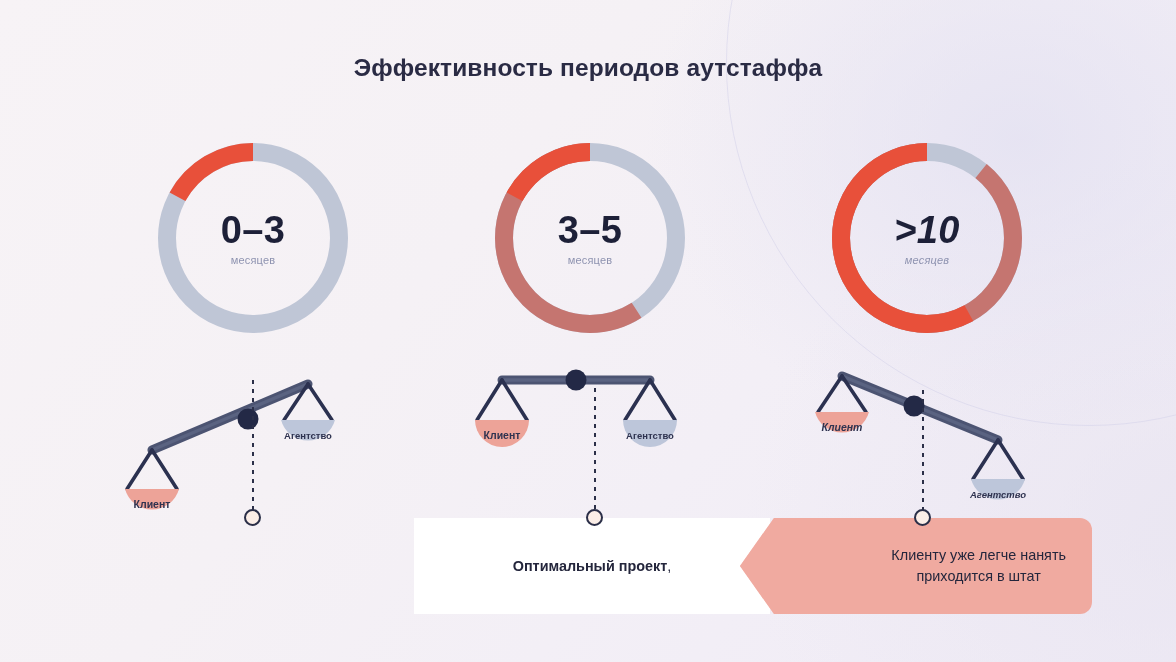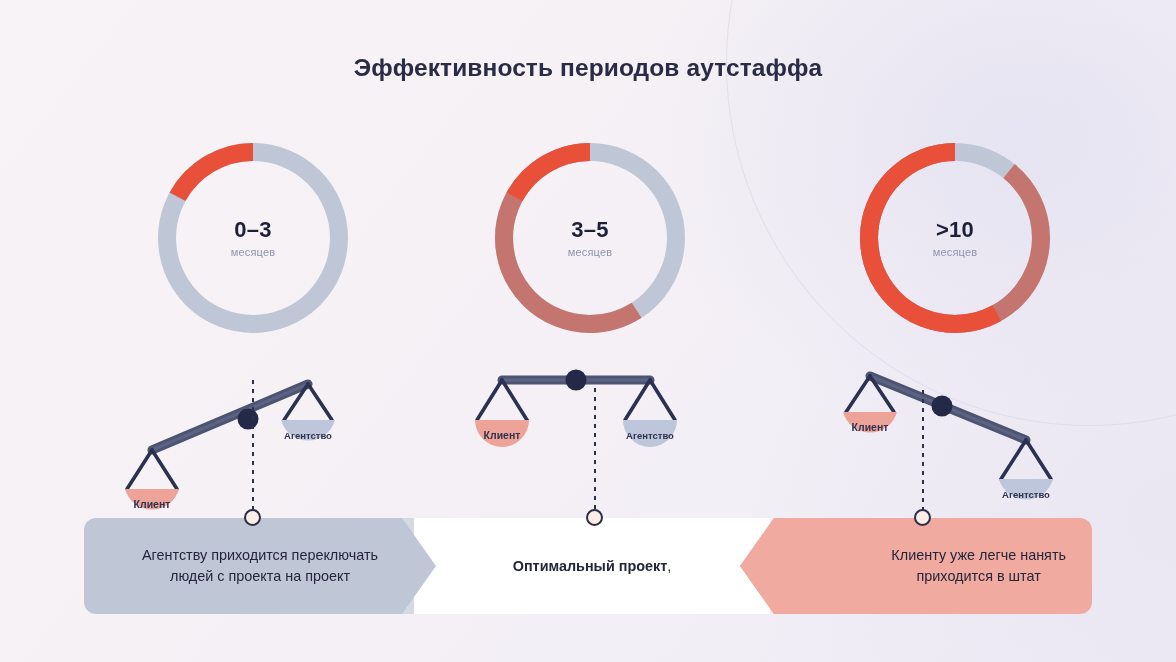--- a/index.html
+++ b/index.html
@@ -45,40 +45,40 @@
     font-weight:bold;
     letter-spacing:.1px;
     color:#2a2b44;
     white-space:nowrap;
   }
 
   
   .col{position:absolute;top:0;width:392px;height:662px;}
   .col.c0{left:60px;}
   .col.c1{left:392px;}
-  .col.c2{left:752px;}
+  .col.c2{left:724px;font-style:italic;}
 
   
   .donut{
     position:absolute;
     top:140px;
     width:196px;height:196px;
   }
   .col.c0 .donut{left:95px;}
   .col.c1 .donut{left:100px;}
   .col.c2 .donut{left:105px;}
   .donut svg{display:block;width:196px;height:196px;}
   .donut-label{
     position:absolute;inset:0;
     display:flex;flex-direction:column;
     align-items:center;justify-content:center;
     gap:1px;
   }
   .donut-num{
-    font-size:22px;font-weight:bold;
+    font-size:38px;font-weight:bold;
     color:#1d2038;letter-spacing:.3px;
     line-height:1;
   }
   .donut-sub{
     font-size:11px;
     color:#8e93b0;
     letter-spacing:.2px;
     line-height:1;
     margin-top:5px;
   }
@@ -323,28 +323,20 @@
   </div>
   <div class="connector" style="left:594px;top:388px;height:132px;">
     <div class="line"></div>
   </div>
   <div class="connector" style="left:922px;top:390px;height:130px;">
     <div class="line"></div>
   </div>
 
   <div id="banners">
 
-    <div class="banner" id="banner-left">
-      <div class="ghost"></div>
-      <div class="shape"></div>
-      <div class="txt">
-        <span>Агентству приходится переключать</span><br>
-        <span>людей с проекта на проект</span>
-      </div>
-    </div>
 
     <div class="banner" id="banner-mid">
       <div class="txt">
         <span class="b-strong">Оптимальный проект</span><span>,</span><br>
       </div>
     </div>
 
     <div class="banner" id="banner-right">
       <div class="ghost"></div>
       <div class="shape"></div>

